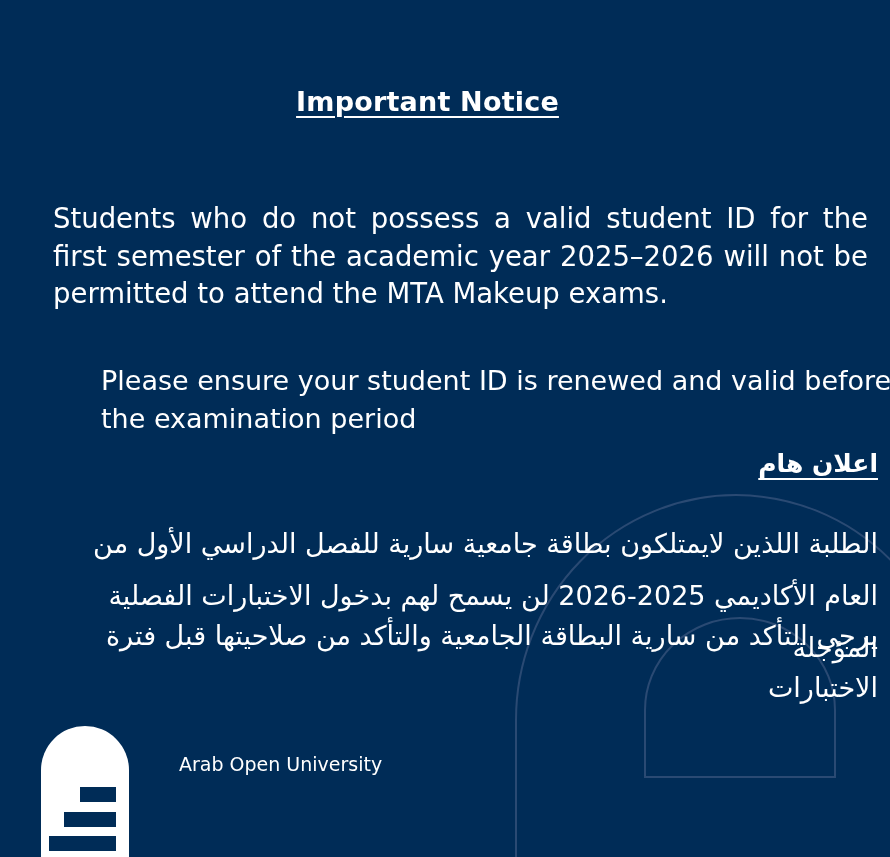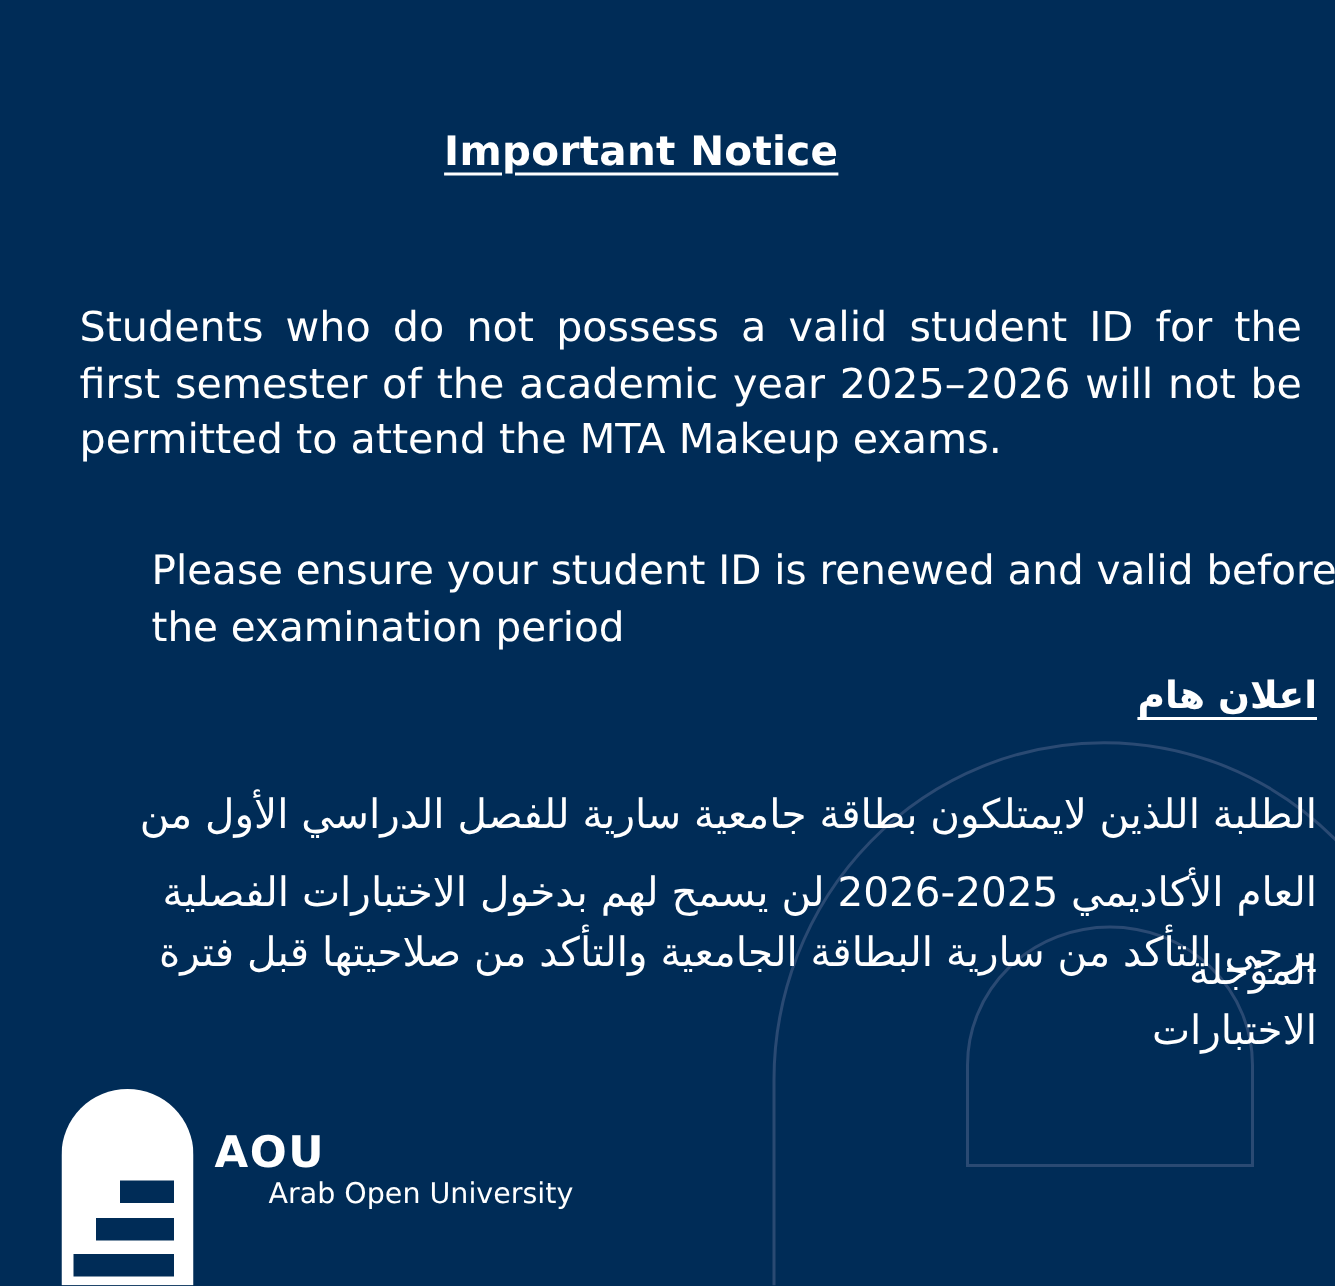--- a/index.html
+++ b/index.html
@@ -59,15 +59,14 @@
 <div class="ar ar2">يرجى التأكد من سارية البطاقة الجامعية والتأكد من صلاحيتها قبل فترة الاختبارات</div>
 
 <svg class="logo-mark" viewBox="0 0 88 131">
   <path d="M 0 131 L 0 44 A 44 44 0 0 1 88 44 L 88 131 Z" fill="#ffffff"></path>
   <rect x="39" y="61" width="36" height="15" fill="#002c57"></rect>
   <rect x="23" y="86" width="52" height="15" fill="#002c57"></rect>
   <rect x="8" y="110" width="67" height="15" fill="#002c57"></rect>
 </svg>
 
 <div class="logo-text">
-  <div class="logo-abbr">AOU</div>
   <div class="logo-en">Arab Open University</div>
 </div>
 
 </body></html>

